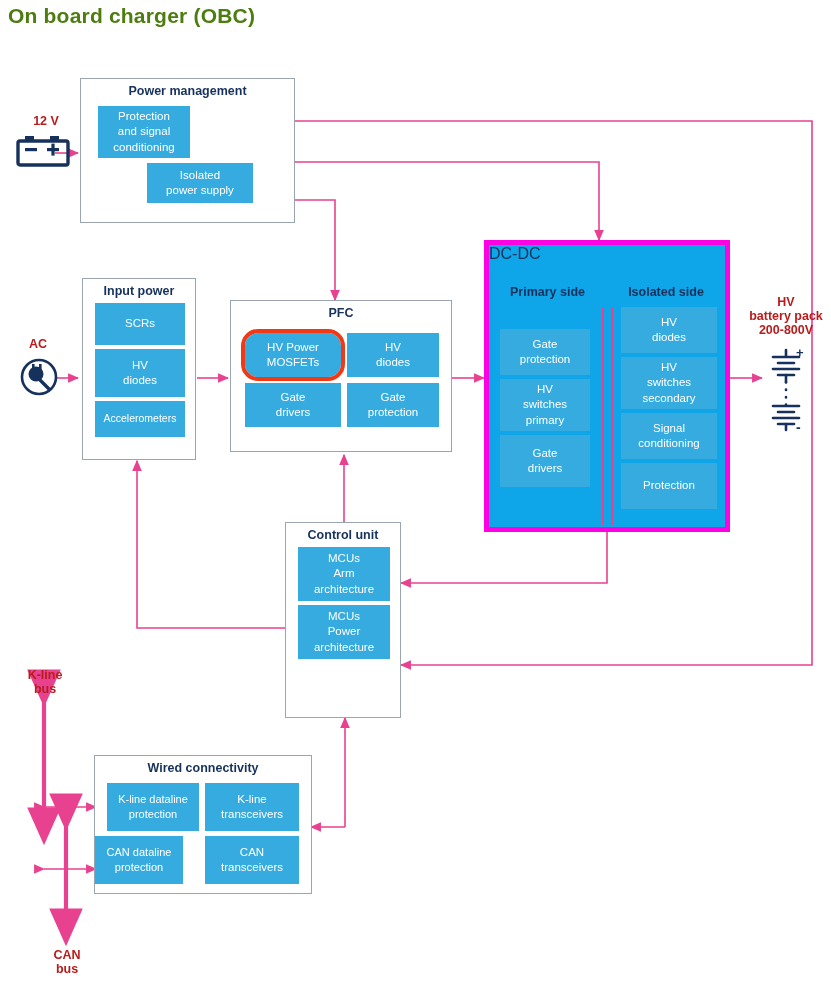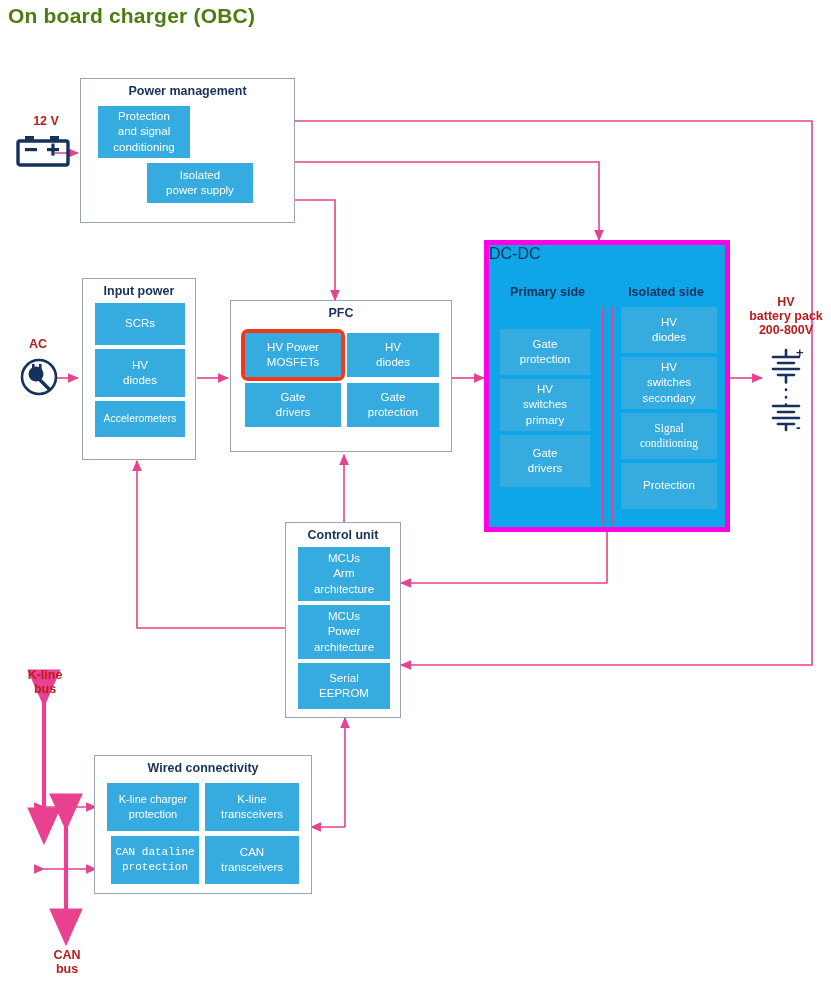--- a/index.html
+++ b/index.html
@@ -47,21 +47,21 @@
     font-size:11.5px;
     line-height:15.5px;
     display:flex;
     align-items:center;
     justify-content:center;
     text-align:center;
     box-sizing:border-box;
     white-space:pre-line;
     padding:0 2px;
   }
-  .blk.hl{ outline:4px solid #f03a17; outline-offset:0; border-radius:3px;}
+  .blk.hl{ outline:4px solid #f03a17; outline-offset:0; border-radius:13px;}
 
   
   #wires{position:absolute;left:0;top:0;width:831px;height:998px;pointer-events:none;}
 
   
   .dcdc-frame{
     position:absolute;
     border:5px solid #ff00e5;
     background:#0ea5e9;
     box-sizing:border-box;
@@ -223,42 +223,40 @@
 switches
 primary</div>
     <div class="blk" style="left:11px;top:190px;width:90px;height:52px;">Gate
 drivers</div>
 
     <div class="blk" style="left:132px;top:62px;width:96px;height:46px;">HV
 diodes</div>
     <div class="blk" style="left:132px;top:112px;width:96px;height:52px;">HV
 switches
 secondary</div>
-    <div class="blk" style="left:132px;top:168px;width:96px;height:46px;font-family:Liberation Serif, serif;">Signal
+    <div class="blk" style="left:132px;top:168px;width:96px;height:46px;">Signal
 conditioning</div>
     <div class="blk" style="left:132px;top:218px;width:96px;height:46px;">Protection</div>
   </div>
 
   <div class="group" style="left:285px;top:522px;width:116px;height:196px;">
     <div class="group-title">Control unit</div>
     <div class="blk" style="left:12px;top:24px;width:92px;height:54px;">MCUs
 Arm
 architecture</div>
     <div class="blk" style="left:12px;top:82px;width:92px;height:54px;">MCUs
 Power
 architecture</div>
-    <div class="blk" style="left:12px;top:140px;width:92px;height:46px;">Serial
-EEPROM</div>
   </div>
 
   <div class="group" style="left:94px;top:755px;width:218px;height:139px;">
     <div class="group-title">Wired connectivity</div>
-    <div class="blk" style="left:12px;top:27px;width:92px;height:48px;font-size:11px;">K-line charger
+    <div class="blk" style="left:12px;top:27px;width:92px;height:48px;font-size:11px;">K-line dataline
 protection</div>
     <div class="blk" style="left:110px;top:27px;width:94px;height:48px;">K-line
 transceivers</div>
-    <div class="blk" style="left:16px;top:80px;width:88px;height:48px;font-size:11px;font-family:Liberation Mono, monospace;">CAN dataline
+    <div class="blk" style="left:0;top:80px;width:88px;height:48px;font-size:11px;">CAN dataline
 protection</div>
     <div class="blk" style="left:110px;top:80px;width:94px;height:48px;">CAN
 transceivers</div>
   </div>
 
 </div>
 
 </body></html>

